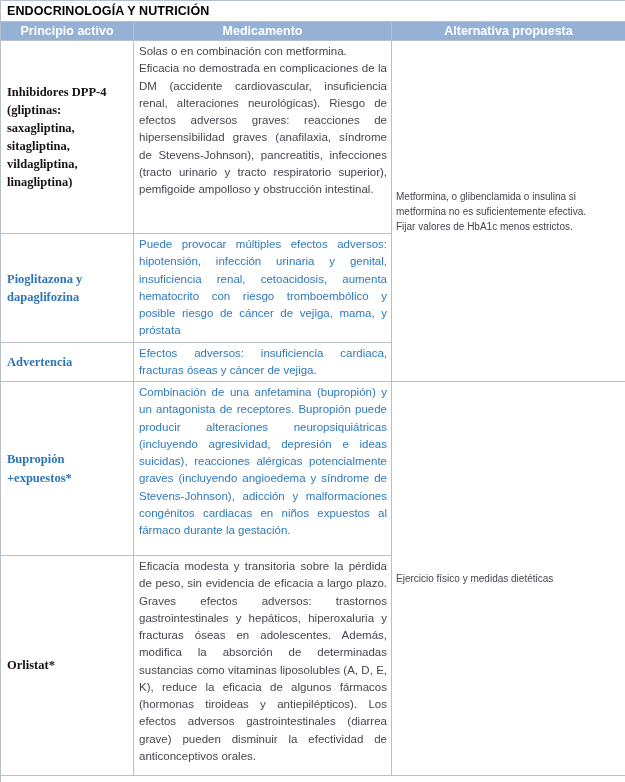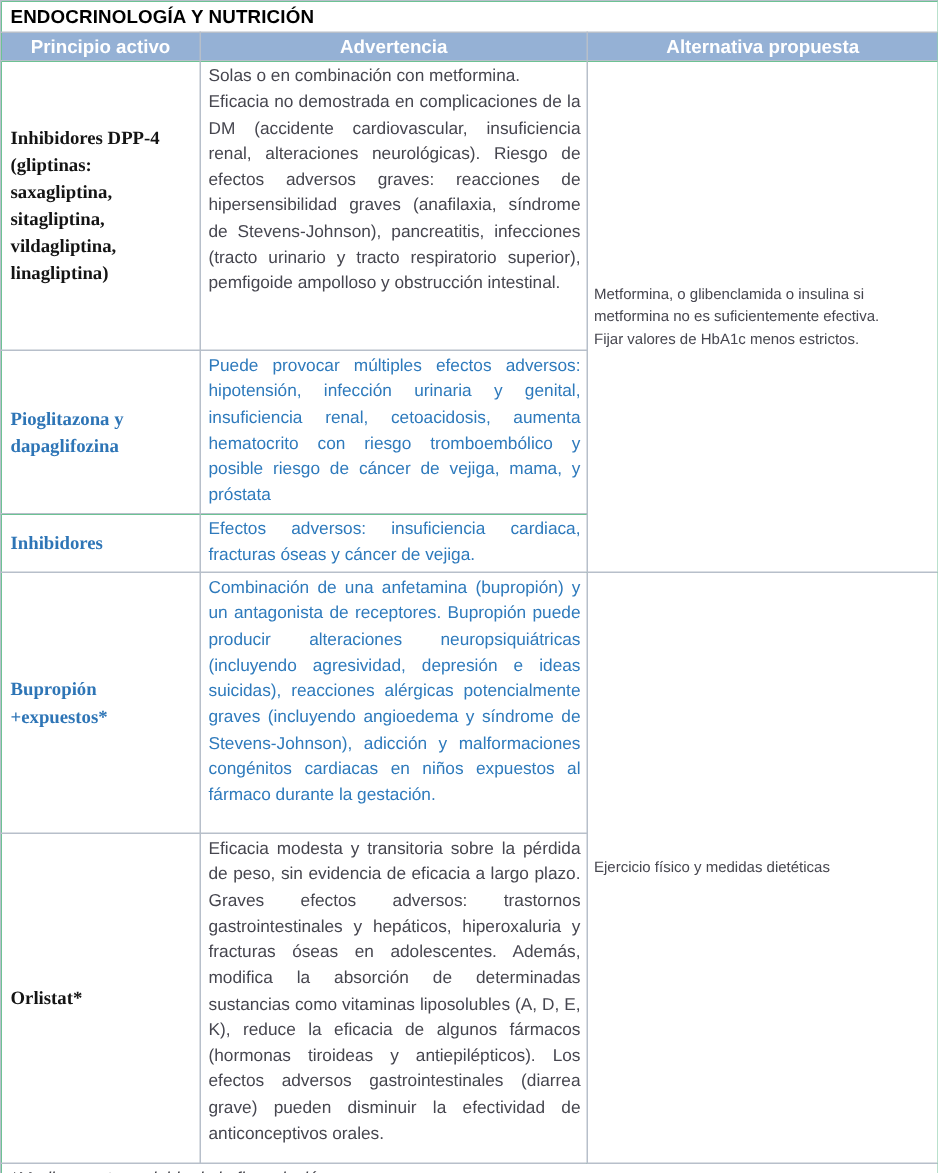--- a/index.html
+++ b/index.html
@@ -5,21 +5,21 @@
   html, body {
     margin: 0;
     padding: 0;
     background: #ffffff;
     font-family: "Liberation Sans", sans-serif;
   }
   .page {
     width: 625px;
     height: 782px;
     box-sizing: border-box;
-    background: #22c55e;
+    background: #3b82f6;
   }
   table.med-table {
     border-collapse: collapse;
     table-layout: fixed;
     width: 625px;
   }
   table.med-table td, table.med-table th {
     border: 1px solid #b7bfca;
     box-sizing: border-box;
     overflow: hidden;
@@ -105,39 +105,39 @@
       <col style="width:234px">
     </colgroup>
 
     <tbody>
         <tr class="r-title">
       <td class="title-cell" colspan="3">ENDOCRINOLOGÍA Y NUTRICIÓN</td>
     </tr>
 
     <tr class="r-head">
       <th class="head-cell">Principio activo</th>
-      <th class="head-cell">Advertencia</th>
+      <th class="head-cell">Medicamento</th>
       <th class="head-cell">Alternativa propuesta</th>
     </tr>
 
     <tr class="r1">
       <td class="label-cell tone-dark-label">Inhibidores DPP-4 (gliptinas: saxagliptina, sitagliptina, vildagliptina, linagliptina)</td>
       <td class="advert-cell tone-dark-body">Solas o en combinación con metformina.
 Eficacia no demostrada en complicaciones de la DM (accidente cardiovascular, insuficiencia renal, alteraciones neurológicas). Riesgo de efectos adversos graves: reacciones de hipersensibilidad graves (anafilaxia, síndrome de Stevens-Johnson), pancreatitis, infecciones (tracto urinario y tracto respiratorio superior), pemfigoide ampolloso y obstrucción intestinal.</td>
       <td class="alt-cell" rowspan="3">Metformina, o glibenclamida o insulina si metformina no es suficientemente efectiva.
 Fijar valores de HbA1c menos estrictos.</td>
     </tr>
 
     <tr class="r2">
       <td class="label-cell tone-blue-label">Pioglitazona y dapaglifozina</td>
       <td class="advert-cell tone-blue-body">Puede provocar múltiples efectos adversos: hipotensión, infección urinaria y genital, insuficiencia renal, cetoacidosis, aumenta hematocrito con riesgo tromboembólico y posible riesgo de cáncer de vejiga, mama, y próstata</td>
     </tr>
 
     <tr class="r3">
-      <td class="label-cell tone-blue-label">Inhibidores</td>
+      <td class="label-cell tone-blue-label">Advertencia</td>
       <td class="advert-cell tone-blue-body">Efectos adversos: insuficiencia cardiaca, fracturas óseas y cáncer de vejiga.</td>
     </tr>
 
     <tr class="r4">
       <td class="label-cell tone-blue-label">Bupropión +expuestos*</td>
       <td class="advert-cell tone-blue-body">Combinación de una anfetamina (bupropión) y un antagonista de receptores. Bupropión puede producir alteraciones neuropsiquiátricas (incluyendo agresividad, depresión e ideas suicidas), reacciones alérgicas potencialmente graves (incluyendo angioedema y síndrome de Stevens-Johnson), adicción y malformaciones congénitos cardiacas en niños expuestos al fármaco durante la gestación.</td>
       <td class="alt-cell" rowspan="2">Ejercicio físico y medidas dietéticas</td>
     </tr>
 
     <tr class="r5">

